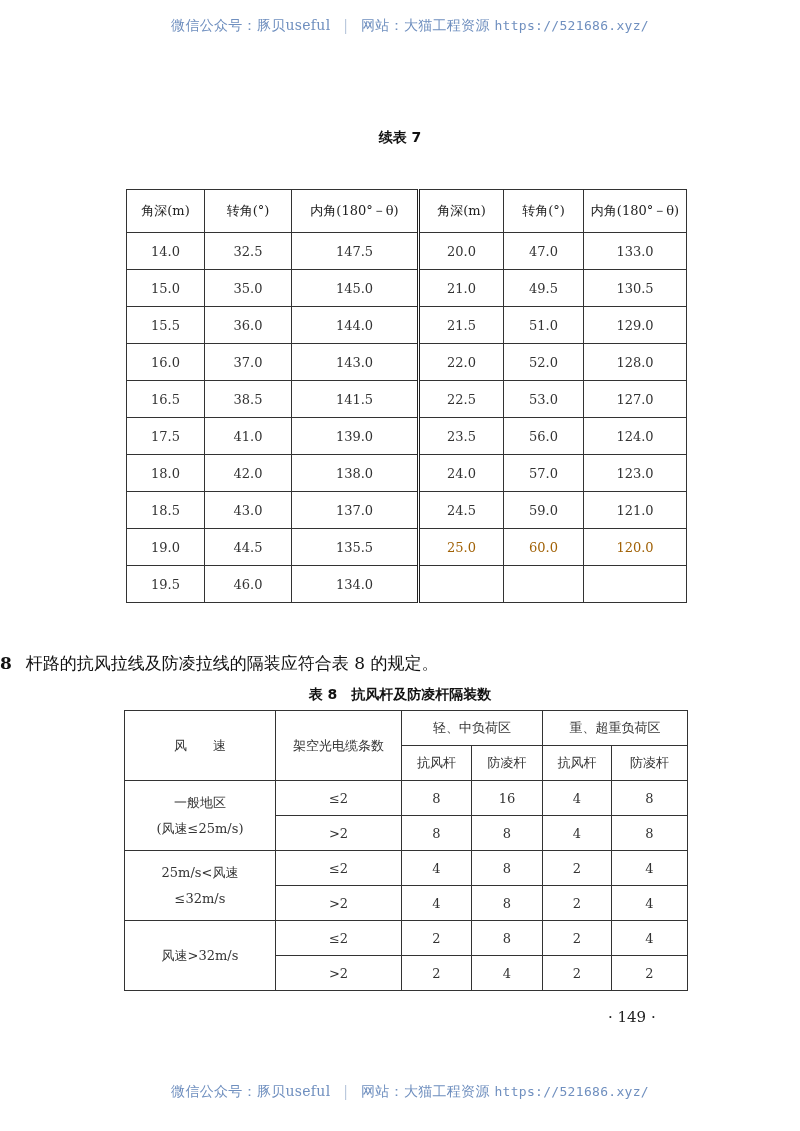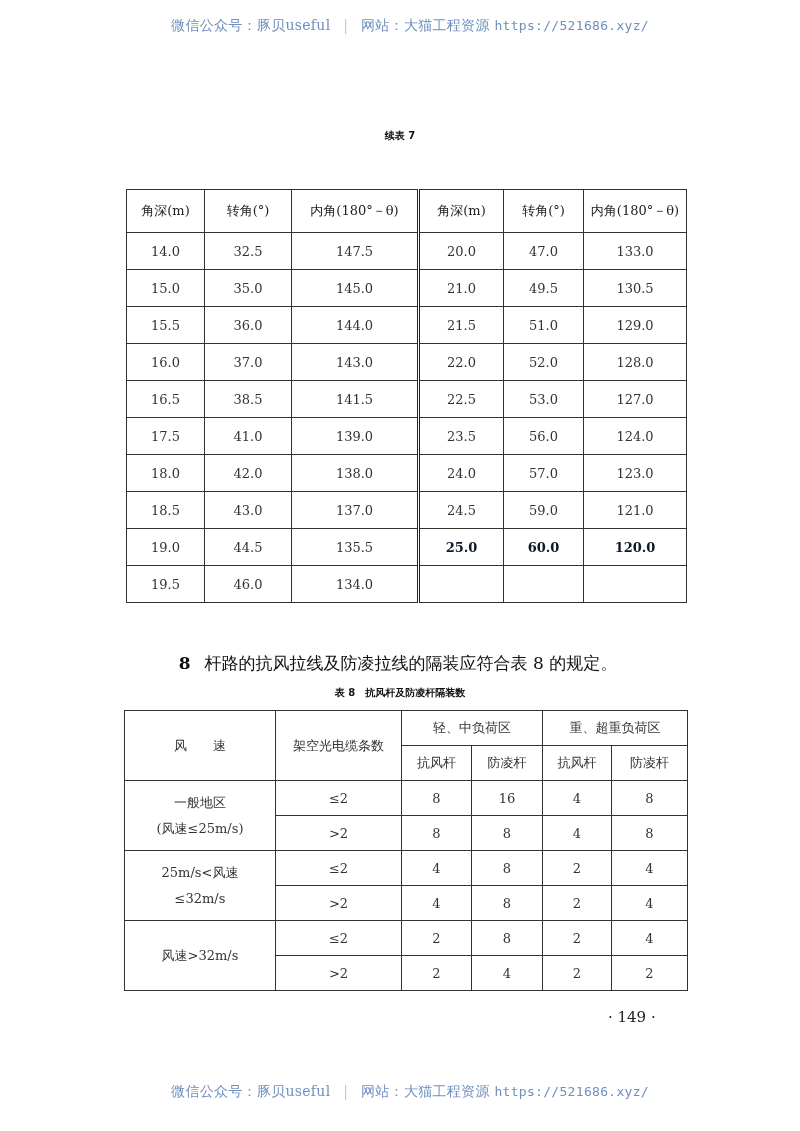--- a/index.html
+++ b/index.html
@@ -6,36 +6,36 @@
   body { width:800px; height:1131px; position:relative; overflow:hidden;
          font-family:"DejaVu Serif","Liberation Serif",serif; color:#222; }
   .watermark { position:absolute; left:0; width:800px; text-align:center;
                font-size:14px; color:#6f8fbf; letter-spacing:0.3px;padding-left:10px; }
   .watermark.top { top:17px; }
   .watermark.bottom { top:1083px; }
   .wm-sep { color:#b8c6dc; margin:0 8px; }
   .wm-url { font-family:"DejaVu Sans Mono","Liberation Mono",monospace; font-size:13px; }
 
   .caption { position:absolute; left:0; width:800px; text-align:center;
-             font-family:"DejaVu Sans","Liberation Sans",sans-serif; font-weight:bold; font-size:10px; color:#111; }
+             font-family:"DejaVu Sans","Liberation Sans",sans-serif; font-weight:bold; font-size:14px; color:#111; }
   .cap7 { top:129px; }
   .cap8 { top:686px; }
 
   table { border-collapse:collapse; position:absolute; }
   td, th { border:1px solid #333; text-align:center; font-weight:normal;
            font-size:13px; color:#333; padding:0; }
 
   #t7 { left:126px; top:155px; width:561px; border:1.5px solid #222;margin-top:34px; }
   #t7 tr { height:37px; }
   #t7 tr.head { height:43px; }
   #t7 th { font-size:13px; color:#222; }
   #t7 .split { border-left:3px double #222; }
-  #t7 .bold { font-weight:bold; color:#0f172a; }
-
-  .para { position:absolute; top:652px; left:0; width:796px; text-align:center;
+  #t7 .bold { font-weight:normal; color:#a16207; }
+
+  .para { position:absolute; top:652px; left:0; width:796px; text-align:left;
           font-size:17px; color:#111; }
   .para .num { font-weight:bold; margin-right:14px; }
 
   #t8 { left:124px; top:710px; width:564px; border:1.5px solid #222; }
   #t8 tr { height:35px; }
   #t8 th { font-size:13px; color:#333; }
 
   .pageno { position:absolute; top:1008px; left:608px; font-size:15px; color:#222; }
 </style>
 </head>

